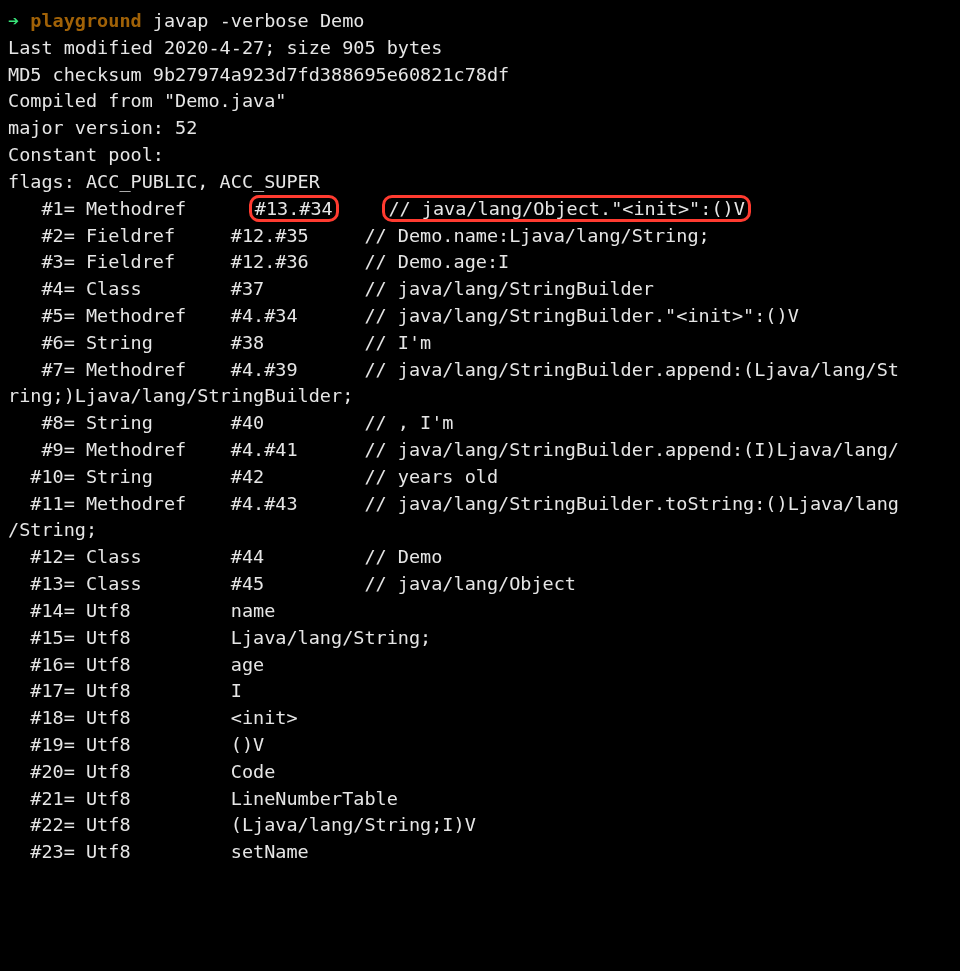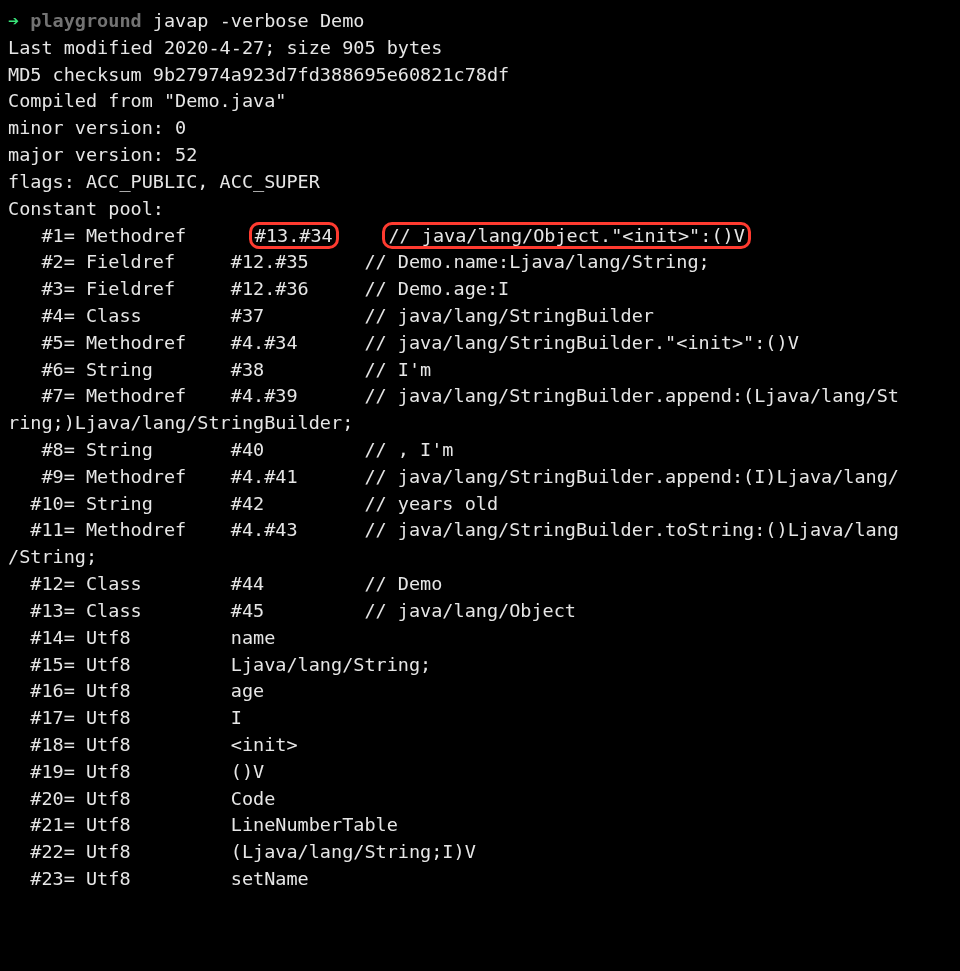--- a/index.html
+++ b/index.html
@@ -10,21 +10,21 @@
     font-size:18.5px;
     line-height:1.45;
     width:960px;
   }
   .terminal{
     padding:8px 8px 24px 8px;
     white-space:nowrap;
   }
   .line{display:block;}
   .arrow{color:#39e67a;font-weight:bold;}
-  .cwd{color:#737373;font-weight:bold;}
+  .cwd{color:#a16207;font-weight:bold;}
   .cmd{color:#e6e6e6;margin-top:9px;}
   .const-row{
     display:flex;
   }
   .col-idx{
     display:inline-block;
     width:5ch;      
     text-align:right;
   }
   .col-eqtype{
@@ -60,24 +60,23 @@
   <span class="line">
     <span class="arrow">➔</span>
     <span class="cwd">playground</span>
     <span class="cmd">javap -verbose Demo</span>
   </span>
 
   <div id="header-lines">
       <span class="line">  Last modified 2020-4-27; size 905 bytes</span>
       <span class="line">  MD5 checksum 9b27974a923d7fd388695e60821c78df</span>
       <span class="line">  Compiled from "Demo.java"</span>
-      <span class="line">  minor version: 0</span>
       <span class="line">  major version: 52</span>
+      <span class="line">Constant pool:</span>
       <span class="line">  flags: ACC_PUBLIC, ACC_SUPER</span>
-      <span class="line">Constant pool:</span>
     </div>
 
   <div id="const-pool">
       <span class="line const-row">
         <span class="col-idx">#1</span>
         <span class="col-eqtype"> = Methodref</span>
         <span class="col-val"><span class="ref-highlight">#13.#34</span></span>
         <span class="col-comment"><span class="cmt-highlight">// java/lang/Object."&lt;init&gt;":()V</span></span>
       </span>
       <span class="line const-row">

